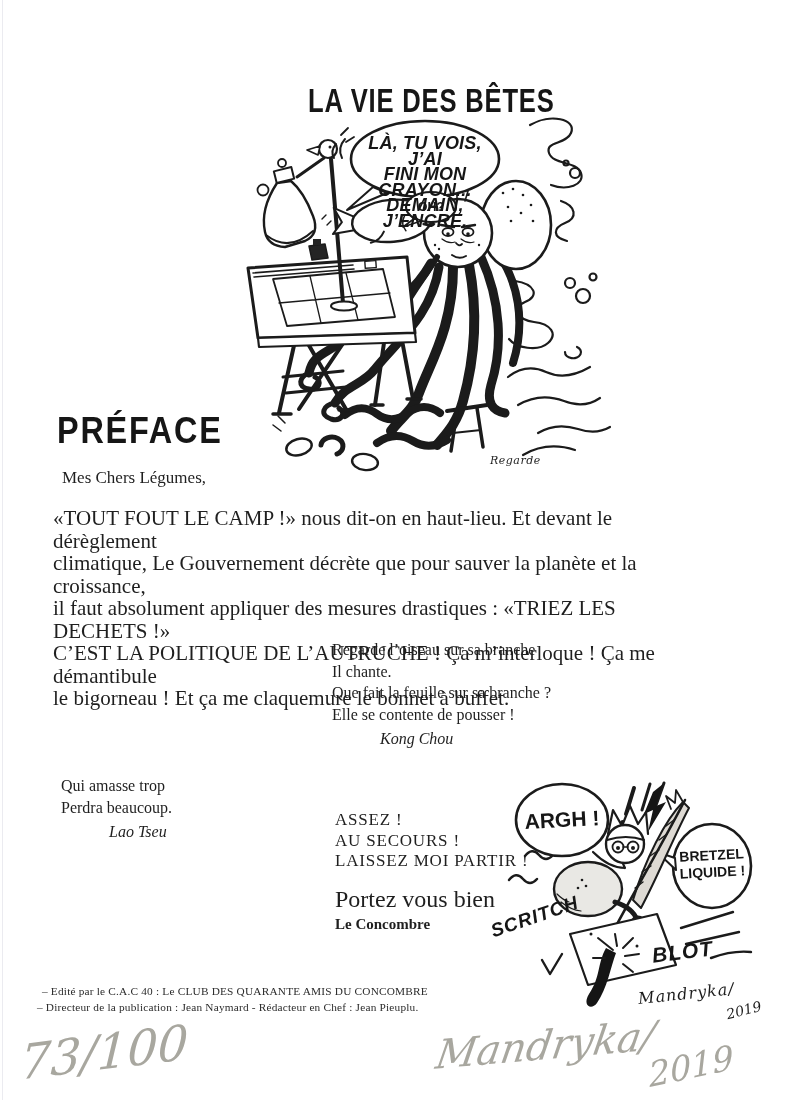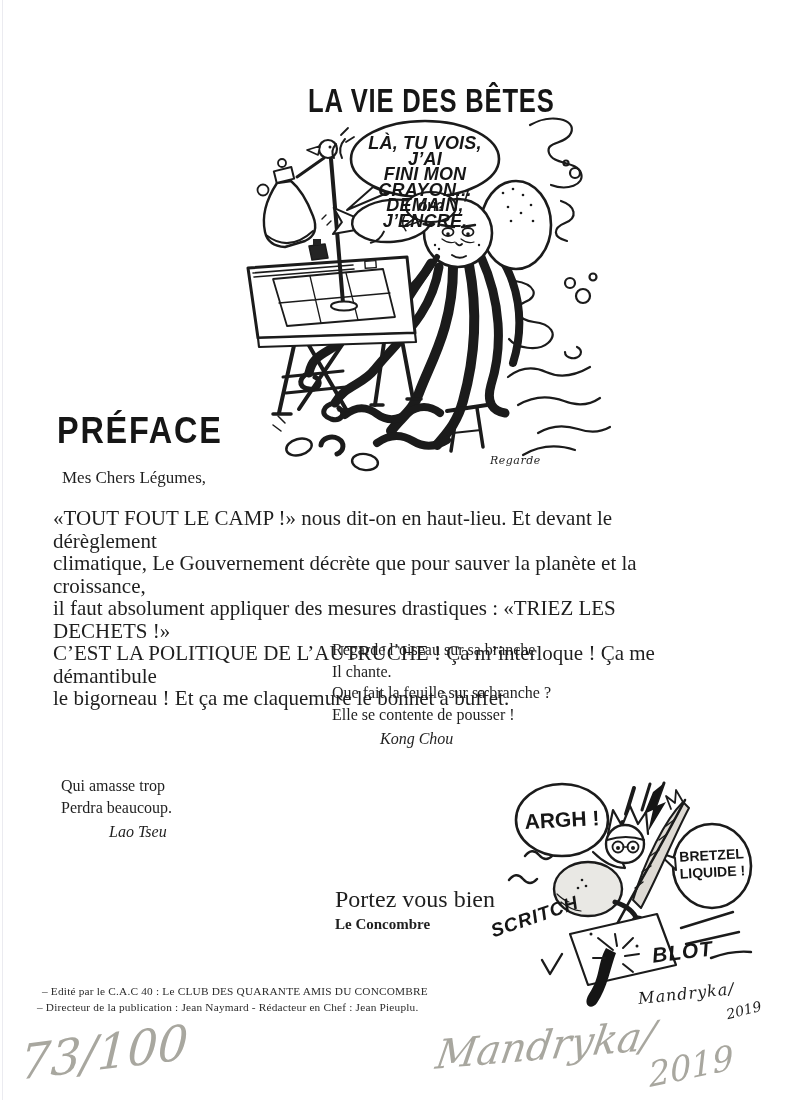--- a/index.html
+++ b/index.html
@@ -210,20 +210,23 @@
     <div class="poem-author">Lao Tseu</div>
   </div>
   <div class="abs poem2">
     <div class="poem-lines pre">Regarde l’oiseau sur sa branche
 Il chante.
 Que fait la feuille sur sa branche ?
 Elle se contente de pousser !</div>
     <div class="poem-author">Kong Chou</div>
   </div>
 
+  <div class="abs serif pre exclaim">ASSEZ !
+AU SECOURS !
+LAISSEZ MOI PARTIR !</div>
   <div class="abs serif farewell">Portez vous bien</div>
   <div class="abs serif signoff">Le Concombre</div>
 
   <svg style="left:485px;top:762px;" width="300" height="285" viewBox="0 0 300 285">
     <g stroke="#1b1b1b" stroke-width="2.4" fill="none">
       <path d="M40,94 q7,-9 14,-1 q7,8 14,0 M24,118 q7,-9 14,-1 q7,8 14,0"></path>
       <path d="M57,198 l8,14 12,-20"></path>
     </g>
     <g stroke="#1b1b1b">
       <ellipse cx="77" cy="58" rx="46" ry="36" fill="#fff" stroke-width="2.6"></ellipse>

